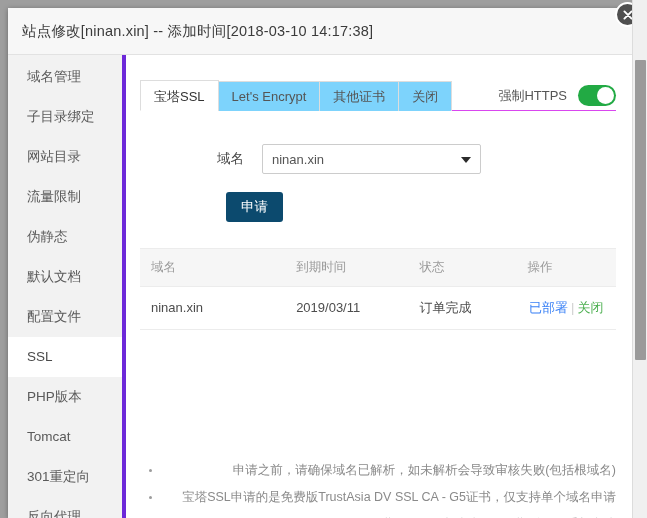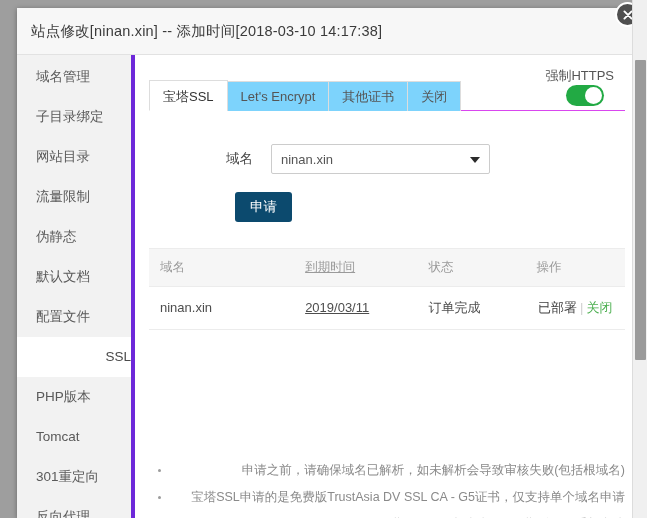--- a/index.html
+++ b/index.html
@@ -19,21 +19,21 @@
   .page-bg {
     position: absolute;
     left: 0; top: 0;
     width: 647px; height: 518px;
     background: #9e9e9e;
   }
 
   
   .dialog {
     position: absolute;
-    left: 17px;
+    left: 8px;
     top: 8px;
     width: 624px;
     height: 510px;
     background: #ffffff;
     box-shadow: 0 1px 5px rgba(0,0,0,.35);
     overflow: hidden;
   }
 
   
   .title-bar {
@@ -92,21 +92,20 @@
     padding-left: 19px;
     font-size: 13.5px;
     color: #5a5a5a;
     cursor: pointer;
     white-space: nowrap;
     box-sizing: border-box;
   }
   .side-item.active {
     background: #ffffff;
     color: #4a4a4a;
-    text-align: right;
   }
 
   
   .content {
     flex: 1;
     background: #ffffff;
     position: relative;
     padding: 0 16px 0 14px;
     box-sizing: border-box;
   }
@@ -144,21 +143,20 @@
     line-height: 31px;
   }
 
   
   .https-wrap {
     position: absolute;
     right: 0;
     bottom: 4px;
     display: flex;
     align-items: center;
-    flex-direction: column;
   }
   .https-label {
     font-size: 13px;
     color: #555555;
     margin-right: 11px;
     white-space: nowrap;
   }
   .toggle {
     width: 38px;
     height: 21px;
@@ -257,24 +255,24 @@
     white-space: nowrap;
   }
   .cert-table td {
     color: #4d4d4d;
     font-size: 13px;
     padding: 12px 0 12px 11px;
     border-bottom: 1px solid #ececec;
     white-space: nowrap;
   }
   .col-domain { width: 31%; }
-  .col-expire { width: 26%; text-decoration: underline; }
+  .col-expire { width: 26%; }
   .col-status { width: 25%; }
   .col-ops    { width: 18%; text-align: center; padding-right: 11px !important; padding-left: 0 !important; }
-  .op-deployed { color: #404040; }
+  .op-deployed { color: #3b82f6; }
   .op-sep { color: #cfcfcf; margin: 0 3px; }
   .op-close { color: #4caf50; cursor: pointer; }
 
   
   .notes {
     position: absolute;
     left: 14px;
     right: 16px;
     top: 402px;
     margin: 0;

